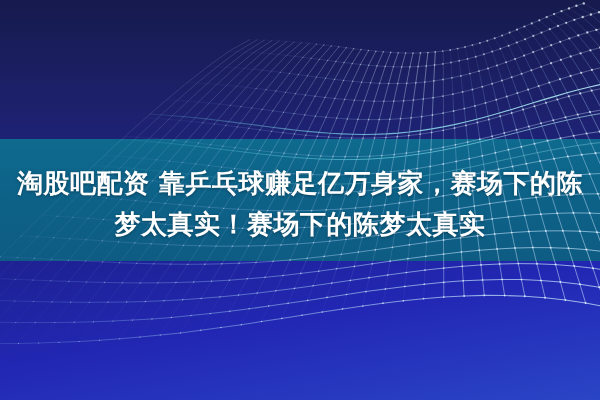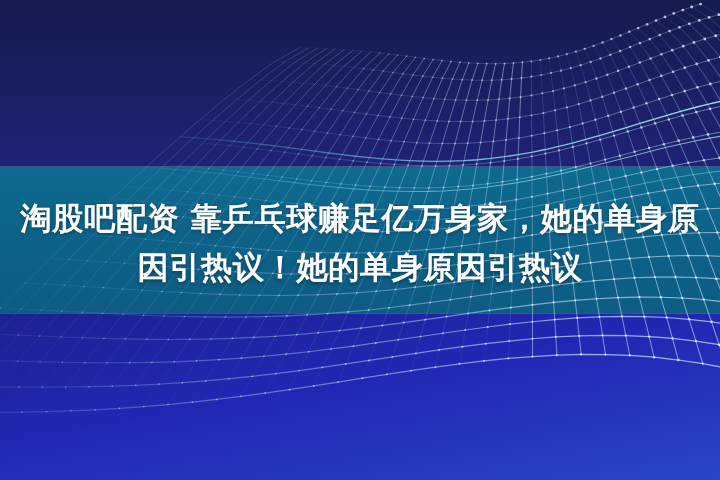--- a/index.html
+++ b/index.html
@@ -778,16 +778,16 @@
           <circle cx="524.8" cy="296.2" r="0.97" fill="#e8f4ff" opacity="0.76"></circle>
           <circle cx="545.1" cy="297.7" r="0.98" fill="#e8f4ff" opacity="0.77"></circle>
           <circle cx="565.3" cy="300.0" r="1.00" fill="#e8f4ff" opacity="0.79"></circle>
           <circle cx="585.6" cy="303.0" r="1.01" fill="#e8f4ff" opacity="0.80"></circle>
           <circle cx="605.8" cy="306.8" r="1.03" fill="#e8f4ff" opacity="0.81"></circle>
         </g>
     </svg>
   </div>
 
   <div id="text-layer">
-    <h1 id="headline">淘股吧配资 靠乒乓球赚足亿万身家，她的单身原因引热议！她的单身原因引热议</h1>
+    <h1 id="headline">淘股吧配资 靠乒乓球赚足亿万身家，赛场下的陈梦太真实！赛场下的陈梦太真实</h1>
   </div>
 
 </div>
 
 </body></html>

